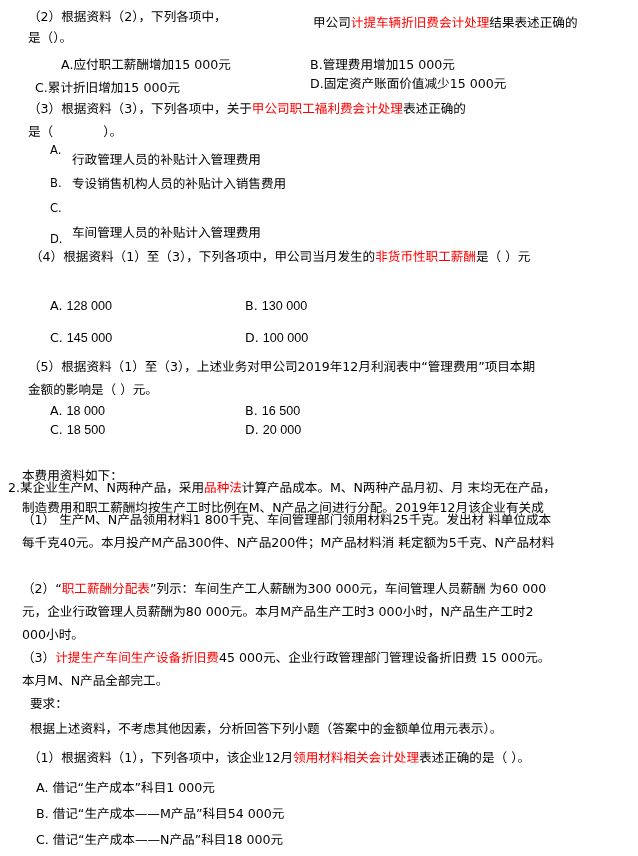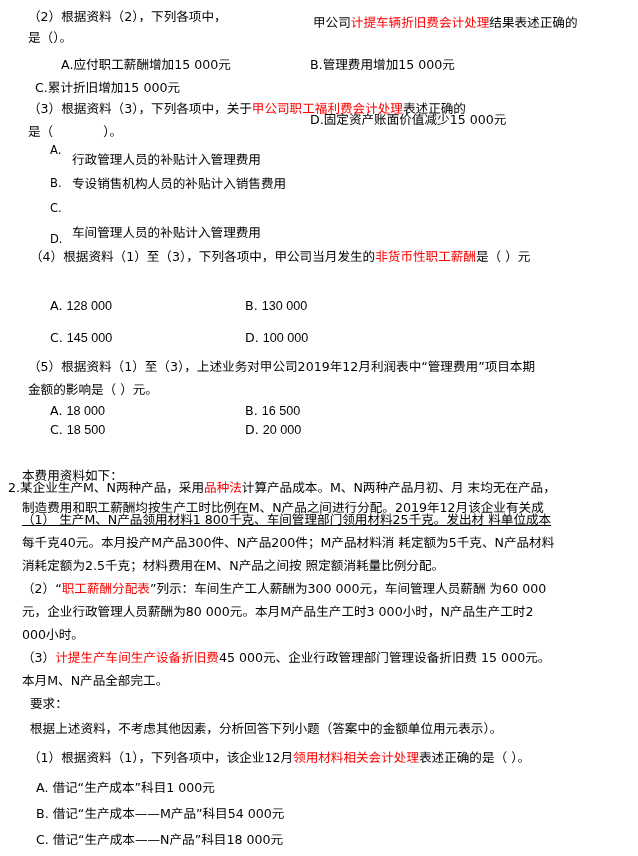--- a/index.html
+++ b/index.html
@@ -42,21 +42,21 @@
 
 <div class="page">
 
   <div class="ln" style="left:28px; top:9px;"><span>（2）根据资料（2），下列各项中，</span></div>
   <div class="ln" style="left:265px; top:15px;margin-left:48px;"><span>甲公司</span><span class="red">计提车辆折旧费会计处理</span><span>结果表述正确的</span></div>
   <div class="ln" style="left:28px; top:30px;">是（）。</div>
 
   <div class="ln opt" style="left:35px; top:57px;margin-left:26px;"><span>A.</span><span>应付职工薪酬增加15 000元</span></div>
   <div class="ln opt" style="left:310px; top:57px;"><span>B.</span><span>管理费用增加15 000元</span></div>
   <div class="ln opt" style="left:35px; top:80px;text-align:center;"><span>C.</span><span>累计折旧增加15 000元</span></div>
-  <div class="ln opt" style="left:310px; top:76px;margin-top:36px;"><span>D.</span><span>固定资产账面价值减少15 000元</span></div>
+  <div class="ln opt" style="left:310px; top:76px;"><span>D.</span><span>固定资产账面价值减少15 000元</span></div>
 
   <div class="ln" style="left:28px; top:101px;"><span>（3）根据资料（3），下列各项中，关于</span><span class="red">甲公司职工福利费会计处理</span><span>表述正确的</span></div>
   <div class="ln" style="left:28px; top:124px;"><span>是（</span><span style="display:inline-block;width:50px;"></span><span>）。</span></div>
 
   <div class="ln opt" style="left:50px; top:143px; font-size:11.5px;">A.</div>
   <div class="ln opt" style="left:72px; top:152px;">行政管理人员的补贴计入管理费用</div>
 
   <div class="ln opt" style="left:50px; top:176px; font-size:11.5px;">B.</div>
   <div class="ln opt" style="left:72px; top:176px;">专设销售机构人员的补贴计入销售费用</div>
 
@@ -77,23 +77,22 @@
 
   <div class="ln opt" style="left:50px; top:403px;"><span>A.</span> <span class="num">18 000</span></div>
   <div class="ln opt" style="left:245px; top:403px;"><span>B.</span> <span class="num">16 500</span></div>
   <div class="ln opt" style="left:50px; top:422px;"><span>C.</span> <span class="num">18 500</span></div>
   <div class="ln opt" style="left:245px; top:422px;"><span>D.</span> <span class="num">20 000</span></div>
 
   <div class="ln" style="left:8px; top:463px;margin-top:17px;"><span>2.</span><span>某企业生产M、N两种产品，采用</span><span class="red">品种法</span><span>计算产品成本。M、N两种产品月初、月 末均无在产品，</span></div>
   <div class="ln" style="left:22px; top:466px;margin-top:34px;">制造费用和职工薪酬均按生产工时比例在M、N产品之间进行分配。2019年12月该企业有关成</div>
   <div class="ln" style="left:22px; top:468px;">本费用资料如下：</div>
 
-  <div class="ln" style="left:22px; top:512px;text-decoration:underline;">（1） 生产M、N产品领用材料1 800千克、车间管理部门领用材料25千克。发出材 料单位成本</div>
+  <div class="ln" style="left:22px; top:512px;">（1） 生产M、N产品领用材料1 800千克、车间管理部门领用材料25千克。发出材 料单位成本</div>
   <div class="ln" style="left:22px; top:535px;">每千克40元。本月投产M产品300件、N产品200件；M产品材料消 耗定额为5千克、N产品材料</div>
-  <div class="ln" style="left:22px; top:558px;">消耗定额为2.5千克；材料费用在M、N产品之间按 照定额消耗量比例分配。</div>
 
   <div class="ln" style="left:22px; top:581px;"><span>（2）“</span><span class="red">职工薪酬分配表</span><span>”列示：车间生产工人薪酬为300 000元，车间管理人员薪酬 为60 000</span></div>
   <div class="ln" style="left:22px; top:604px;">元，企业行政管理人员薪酬为80 000元。本月M产品生产工时3 000小时，N产品生产工时2</div>
   <div class="ln" style="left:22px; top:627px;">000小时。</div>
 
   <div class="ln" style="left:22px; top:650px;"><span>（3）</span><span class="red">计提生产车间生产设备折旧费</span><span>45 000元、企业行政管理部门管理设备折旧费 15 000元。</span></div>
   <div class="ln" style="left:22px; top:673px;">本月M、N产品全部完工。</div>
 
   <div class="ln" style="left:30px; top:696px;">要求：</div>
   <div class="ln" style="left:30px; top:721px;">根据上述资料，不考虑其他因素，分析回答下列小题（答案中的金额单位用元表示）。</div>

